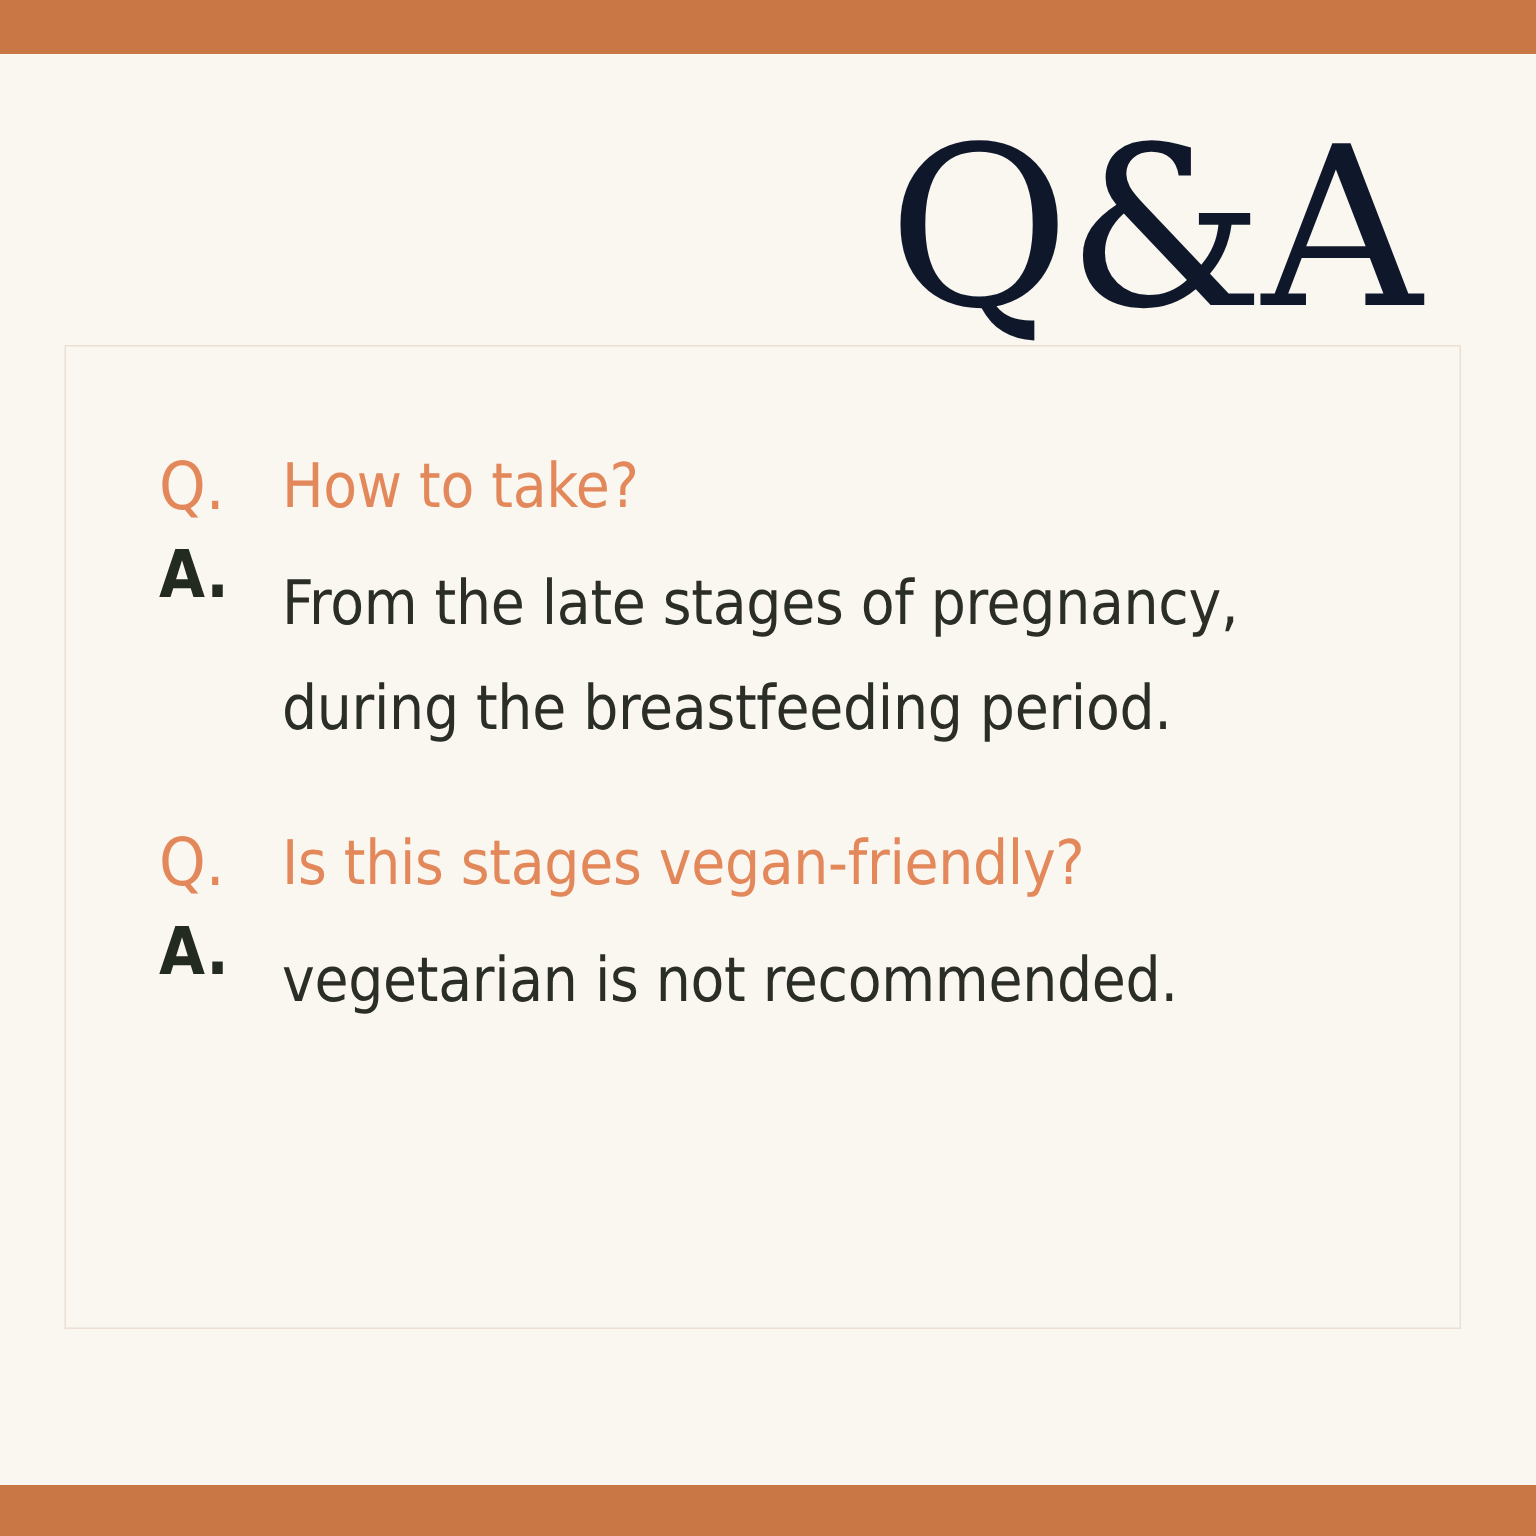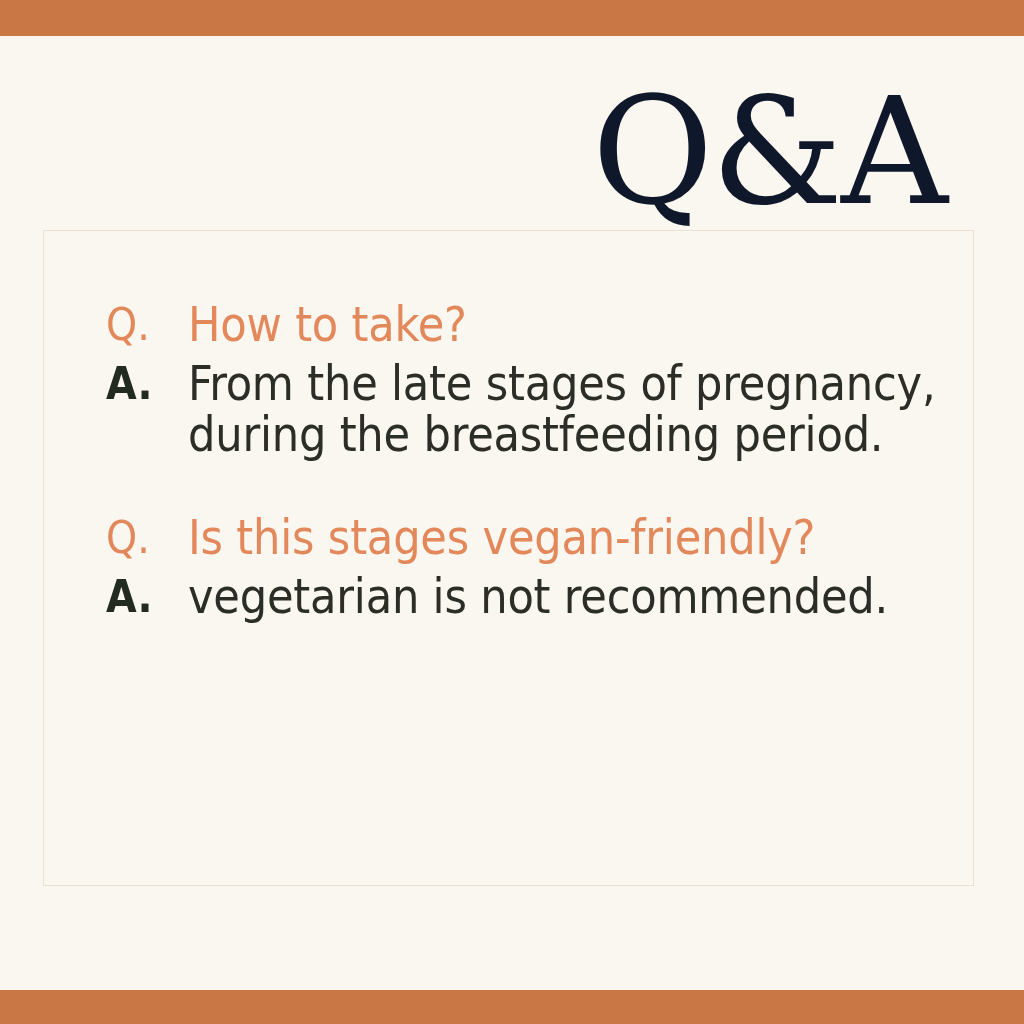--- a/index.html
+++ b/index.html
@@ -74,28 +74,28 @@
     font-size: 44px;
     line-height: 51px;
     font-weight: 400;
   }
   .marker-q { color: #E3885A; }
   .marker-a { color: #232A20; font-weight: 700; }
 
   .qa-text {
     flex: 1 1 auto;
     font-family: "DejaVu Sans Condensed", "Liberation Sans Narrow", "Liberation Sans", sans-serif;
-    font-size: 48px;
+    font-size: 41px;
     line-height: 51px;
     font-weight: 400;
     letter-spacing: -0.2px;
   }
   .question-text { color: #E3885A; }
   .answer-text   { color: #2A2E26; }
-  .answer-line   { display: block; white-space: nowrap; }
+  .answer-line   { display: block; white-space: nowrap; margin-top: 19px; }
 
   .answer-row { margin-top: 8px; }
 </style>
 </head>
 <body>
 
 <div class="bar bar-top"></div>
 <div class="bar bar-bottom"></div>
 
 <div class="qa-title">Q&amp;A</div>

